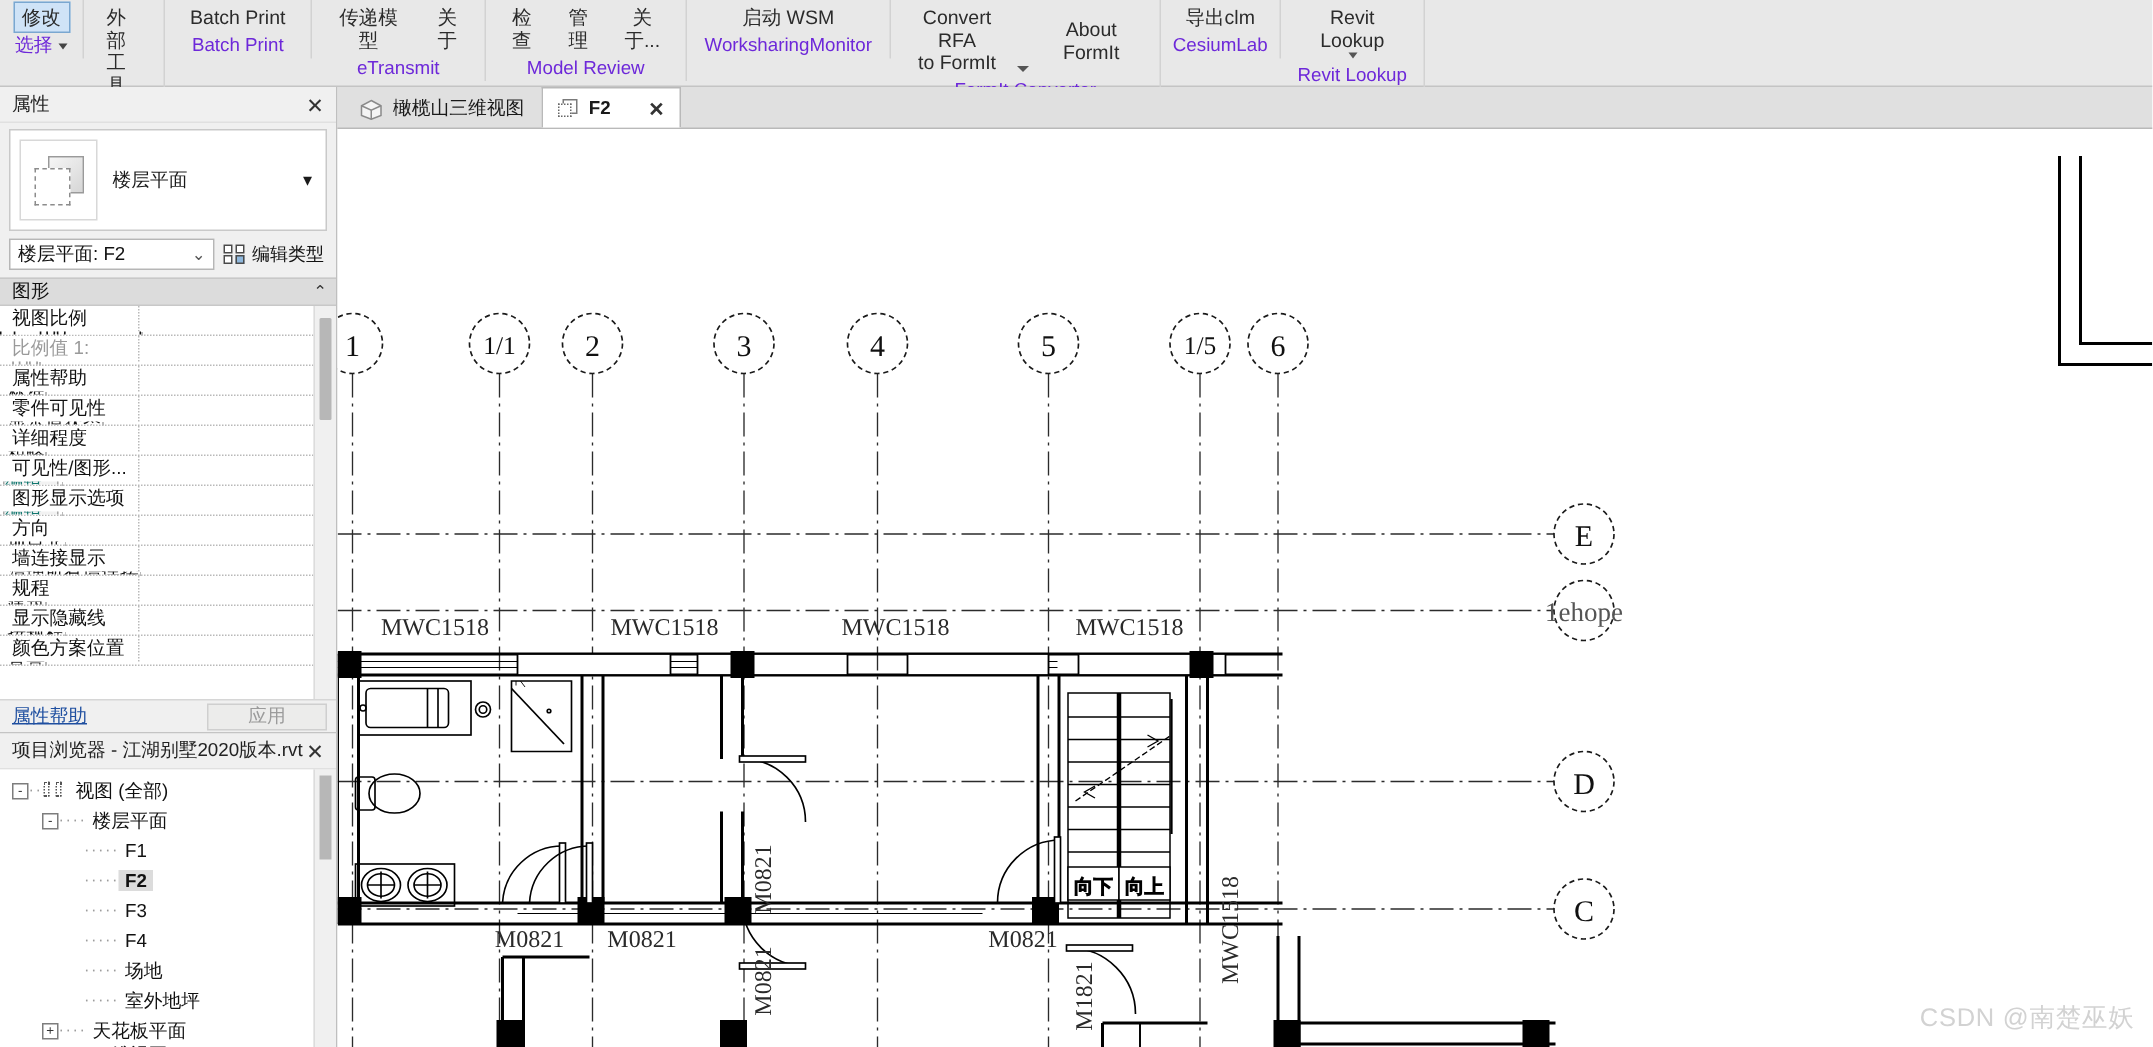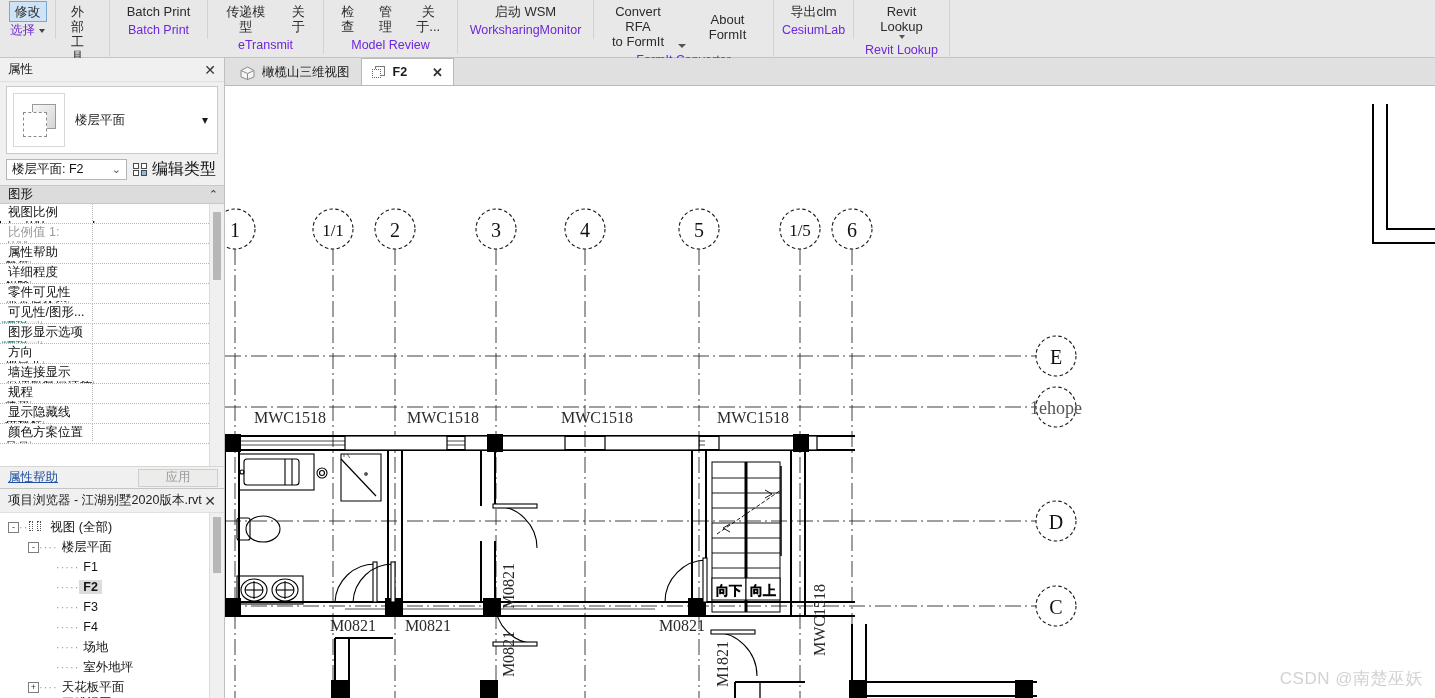--- a/index.html
+++ b/index.html
@@ -105,21 +105,21 @@
   .inst-row {
     margin: 5px 6px 5px 6px; display: flex; align-items: center; gap: 6px;
   }
   .combo {
     flex: 1; height: 21px; background: #fff; border: 1px solid #b6b6b6;
     display: flex; align-items: center; padding: 0 2px 0 5px;
     font-size: 12.5px; color: #111;
   }
   .combo .cv { margin-left: auto; color: #555; font-size: 11px; padding: 0 3px;}
   .edit-type {
-    display: flex; align-items: center; gap: 4px; font-size: 16px;
+    display: flex; align-items: center; gap: 4px; font-size: 12px;
     color: #111; white-space: nowrap; padding-right: 2px;
   }
   .et-ico {
     width: 15px; height: 14px; position: relative; flex: none;
   }
   .et-ico i {
     position: absolute; border: 1.2px solid #4a4a4a; background: #fff;
   }
   .et-ico i.a { left: 0; top: 0; width: 6px; height: 6px; }
   .et-ico i.b { left: 8px; top: 0; width: 6px; height: 6px; }
@@ -432,27 +432,27 @@
           <div class="pk">比例值 1:</div>
           <div class="pv">100</div>
         </div>
 
         <div class="prow">
           <div class="pk">属性帮助</div>
           <div class="pv">标准</div>
         </div>
 
         <div class="prow">
+          <div class="pk">零件可见性</div>
+          <div class="pv">显示原状态</div>
+        </div>
+
+        <div class="prow">
           <div class="pk">详细程度</div>
           <div class="pv">粗略</div>
-        </div>
-
-        <div class="prow">
-          <div class="pk">零件可见性</div>
-          <div class="pv">显示原状态</div>
         </div>
 
         <div class="prow">
           <div class="pk">可见性/图形...</div>
           <div class="pv btnv">
               <span class="eb">编辑...</span>
             </div>
         </div>
 
         <div class="prow">

